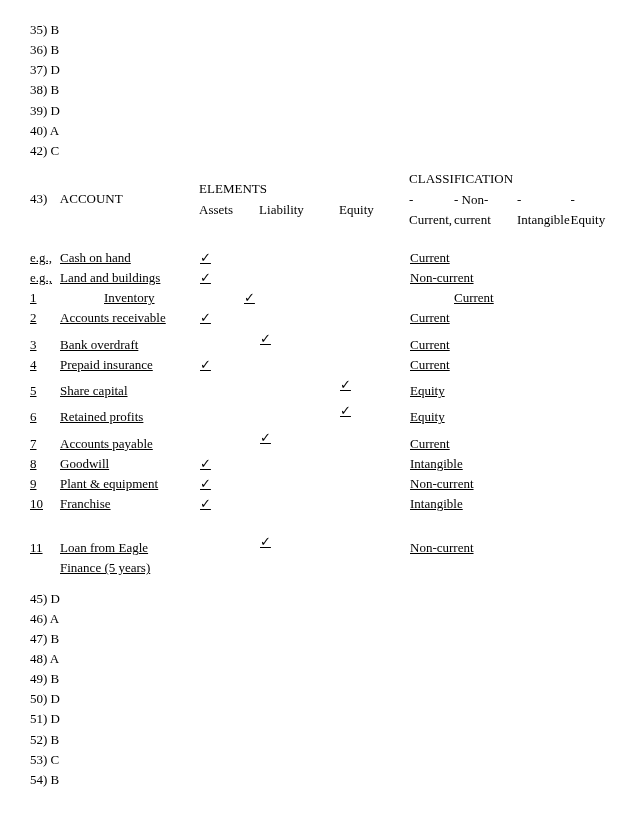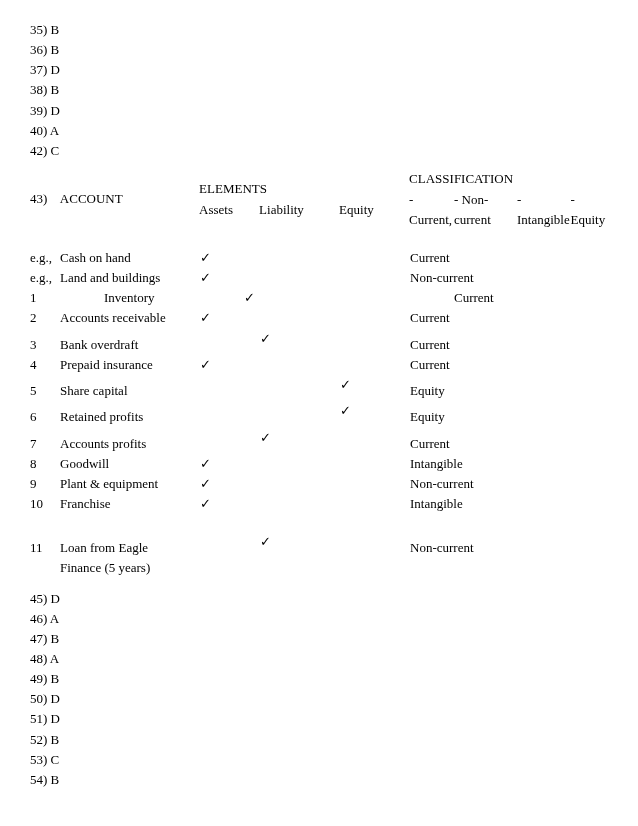--- a/index.html
+++ b/index.html
@@ -36,20 +36,21 @@
       width: 210px;
     }
     .col-assets { width: 60px; }
     .col-liability { width: 80px; }
     .col-equity { width: 70px; }
 
     .table-row {
       display: flex;
       align-items: baseline;
       line-height: 1.55;
+      text-decoration: underline;
     }
     .classification-options {
       display: flex;
       flex-direction: row;
       line-height: 1.55;
     }
 
     .checkmark {
       font-size: 13px;
     }
@@ -170,21 +171,21 @@
         <span class="col-account" style="white-space: pre-wrap;">Retained profits</span>
         <div class="col-elements-sub">
           <span class="col-assets checkmark"></span>
           <span class="col-liability checkmark"></span>
           <span class="col-equity checkmark">✓</span>
         </div>
         <span>Equity</span>
       </div>
       <div class="table-row">
         <span class="col-num">7</span>
-        <span class="col-account" style="white-space: pre-wrap;">Accounts profits</span>
+        <span class="col-account" style="white-space: pre-wrap;">Accounts payable</span>
         <div class="col-elements-sub">
           <span class="col-assets checkmark"></span>
           <span class="col-liability checkmark">✓</span>
           <span class="col-equity checkmark"></span>
         </div>
         <span>Current</span>
       </div>
       <div class="table-row">
         <span class="col-num">8</span>
         <span class="col-account" style="white-space: pre-wrap;">Goodwill</span>

